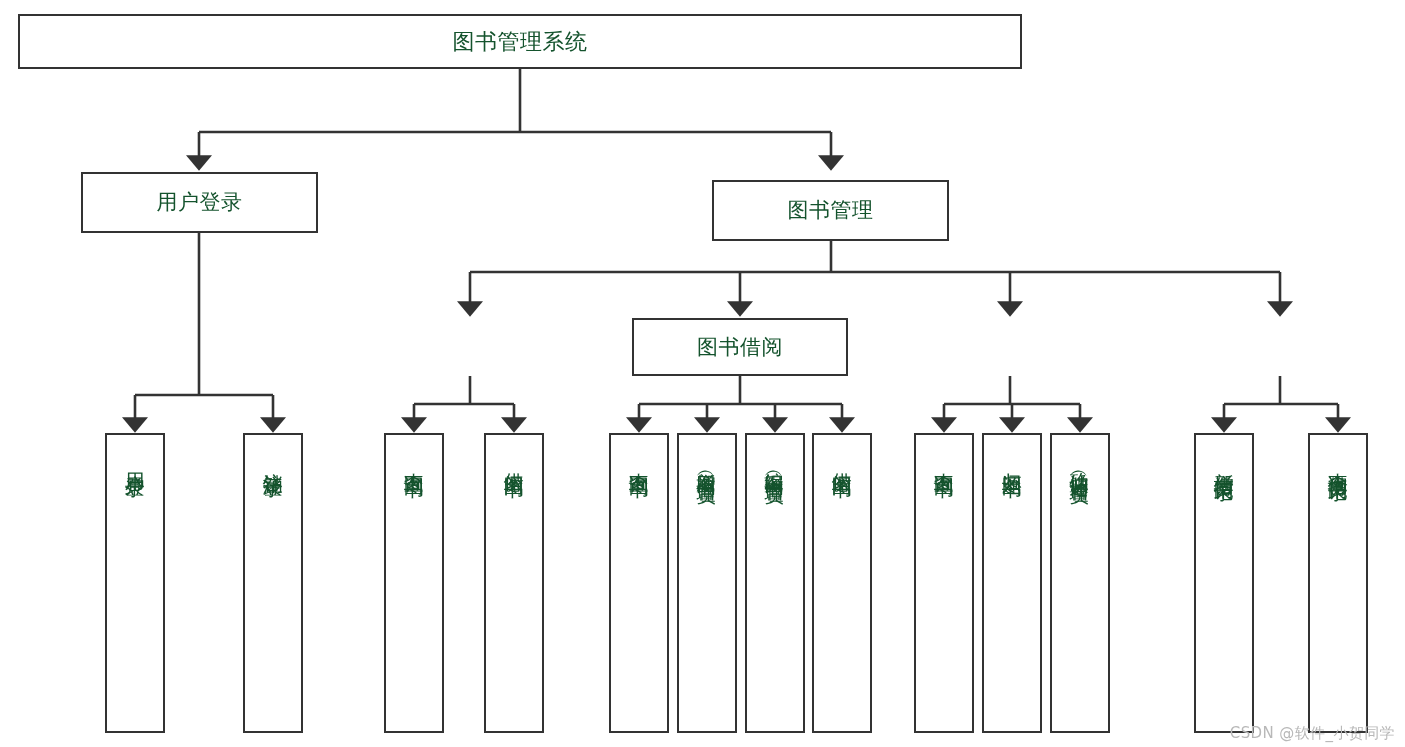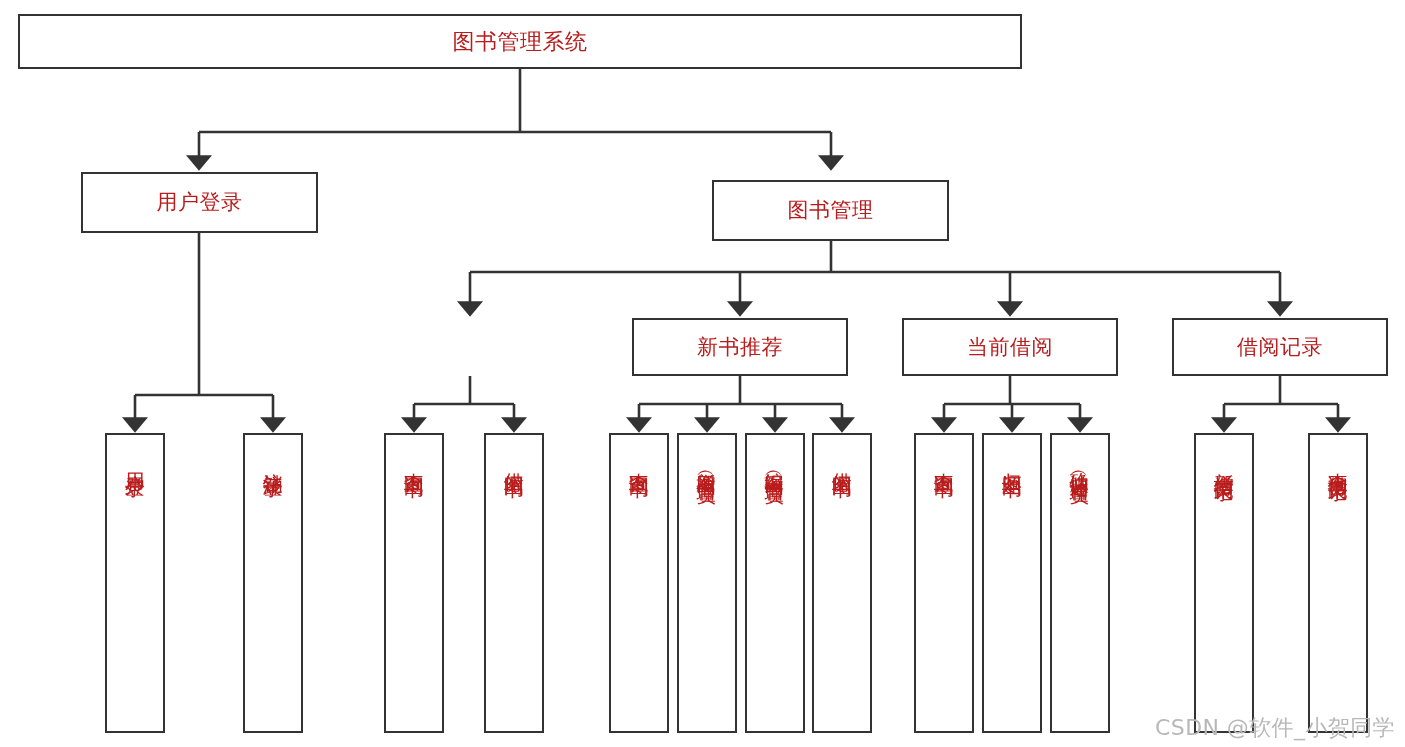--- a/index.html
+++ b/index.html
@@ -35,21 +35,21 @@
     display: flex;
     align-items: center;
     justify-content: center;
     color: #1a1a1a;
     z-index: 2;
   }
   .node-label {
     display: block;
     text-align: center;
     line-height: 1.18;
-    color: #b91c1c;
+    color: #14532d;
     letter-spacing: 0.5px;
   }
   
   .node.h .node-label {
     font-size: 21px;
     white-space: nowrap;
   }
   .node.root .node-label {
     font-size: 22px;
   }
@@ -67,21 +67,21 @@
     white-space: nowrap;
   }
   .node.v.tall .node-label {
     font-size: 19px;
     line-height: 1.38;
   }
   #watermark {
     position: absolute;
     right: 10px;
     bottom: 4px;
-    font-size: 22px;
+    font-size: 15px;
     color: #b8b8b8;
     white-space: nowrap;
     z-index: 5;
     letter-spacing: 0.4px;
   }
 </style>
 </head>
 <body>
 
 <div id="diagram-root">
@@ -143,30 +143,24 @@
   <div class="node h" style="left:81px; top:172px; width:237px; height:61px;">
     <span class="node-label">用户登录</span>
   </div>
 
   <div class="node h" style="left:712px; top:180px; width:237px; height:61px;">
     <span class="node-label">图书管理</span>
   </div>
 
 
   <div class="node h" style="left:632px; top:318px; width:216px; height:58px;">
-    <span class="node-label">新书推荐</span>
-  </div>
-
-  <div class="node h" style="left:902px; top:318px; width:216px; height:58px;">
-    <span class="node-label">当前借阅</span>
-  </div>
-
-  <div class="node h" style="left:1172px; top:318px; width:216px; height:58px;">
-    <span class="node-label">借阅记录</span>
-  </div>
+    <span class="node-label">图书借阅</span>
+  </div>
+
+
 
   <div class="node v" style="left:105px; top:433px; width:60px; height:300px;">
     <span class="node-label">用户登录</span>
   </div>
 
   <div class="node v" style="left:243px; top:433px; width:60px; height:300px;">
     <span class="node-label">注销登录</span>
   </div>
 
   <div class="node v" style="left:384px; top:433px; width:60px; height:300px;">

